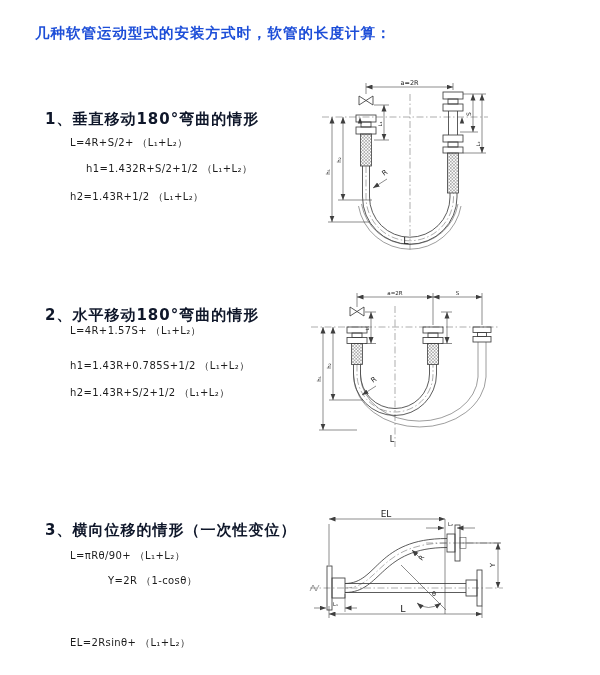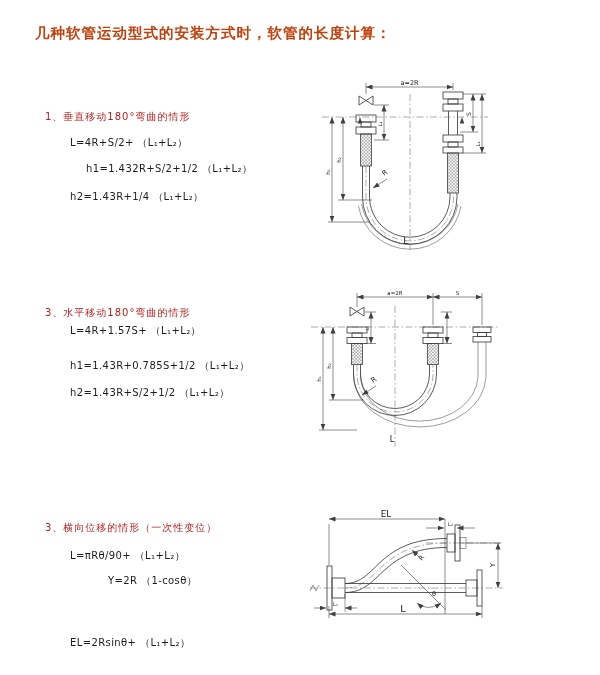--- a/index.html
+++ b/index.html
@@ -4,25 +4,25 @@
 <style>
   html,body{margin:0;padding:0;}
   body{
     width:600px;height:675px;position:relative;overflow:hidden;
     background:#ffffff;
     font-family:"DejaVu Sans","Liberation Sans",sans-serif;
     color:#1a1a1a;
   }
   .page-title{
     position:absolute;left:35px;top:24px;
-    font-size:14.5px;font-weight:600;letter-spacing:1px;color:#c2410c;
+    font-size:14.5px;font-weight:600;letter-spacing:1px;color:#1d4ed8;
   }
   .sec-heading{
     position:absolute;left:45px;
-    font-size:10px;font-weight:400;letter-spacing:1px;color:#b91c1c;
+    font-size:15px;font-weight:700;letter-spacing:1px;color:#0f172a;
   }
   .formula{
     position:absolute;left:70px;
     font-size:10px;font-weight:500;letter-spacing:0.4px;color:#1c1c1c;
     white-space:pre;
   }
   svg.diagram{position:absolute;}
   
   .dln{stroke:#3f3f3f;stroke-width:0.85;fill:none;}
   .thin{stroke:#4c4c4c;stroke-width:0.55;fill:none;}
@@ -32,23 +32,23 @@
   .braid{stroke:#3f3f3f;stroke-width:0.8;}
 </style>
 </head>
 <body>
 
 <div class="page-title">几种软管运动型式的安装方式时，软管的长度计算：</div>
 
 <div class="sec-heading" style="top:110px;">1、垂直移动180°弯曲的情形</div>
 <div class="formula" style="top:136px;">L=4R+S/2+ （L₁+L₂）</div>
 <div class="formula" style="top:162px;margin-left:16px;">h1=1.432R+S/2+1/2 （L₁+L₂）</div>
-<div class="formula" style="top:190px;">h2=1.43R+1/4 （L₁+L₂）</div>
-
-<div class="sec-heading" style="top:306px;">3、水平移动180°弯曲的情形</div>
+<div class="formula" style="top:190px;">h2=1.43R+1/2 （L₁+L₂）</div>
+
+<div class="sec-heading" style="top:306px;">2、水平移动180°弯曲的情形</div>
 <div class="formula" style="top:324px;">L=4R+1.57S+ （L₁+L₂）</div>
 <div class="formula" style="top:359px;text-align:center;">h1=1.43R+0.785S+1/2 （L₁+L₂）</div>
 <div class="formula" style="top:386px;text-align:right;">h2=1.43R+S/2+1/2 （L₁+L₂）</div>
 
 <div class="sec-heading" style="top:521px;">3、横向位移的情形（一次性变位）</div>
 <div class="formula" style="top:549px;">L=πRθ/90+ （L₁+L₂）</div>
 <div class="formula" style="top:574px;margin-left:38px;">Y=2R （1-cosθ）</div>
 <div class="formula" style="top:636px;">EL=2Rsinθ+ （L₁+L₂）</div>
 
 <svg class="diagram" style="left:310px;top:72px;" width="290" height="185" viewBox="0 0 290 185">

